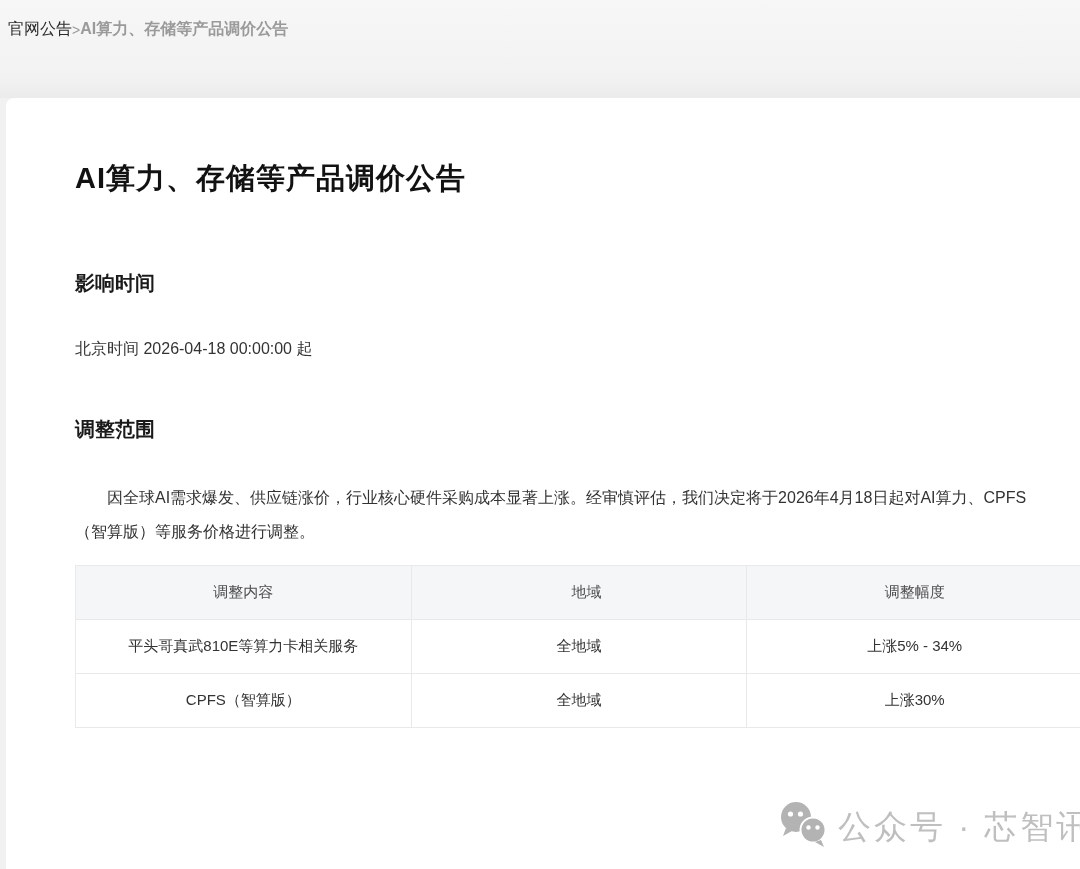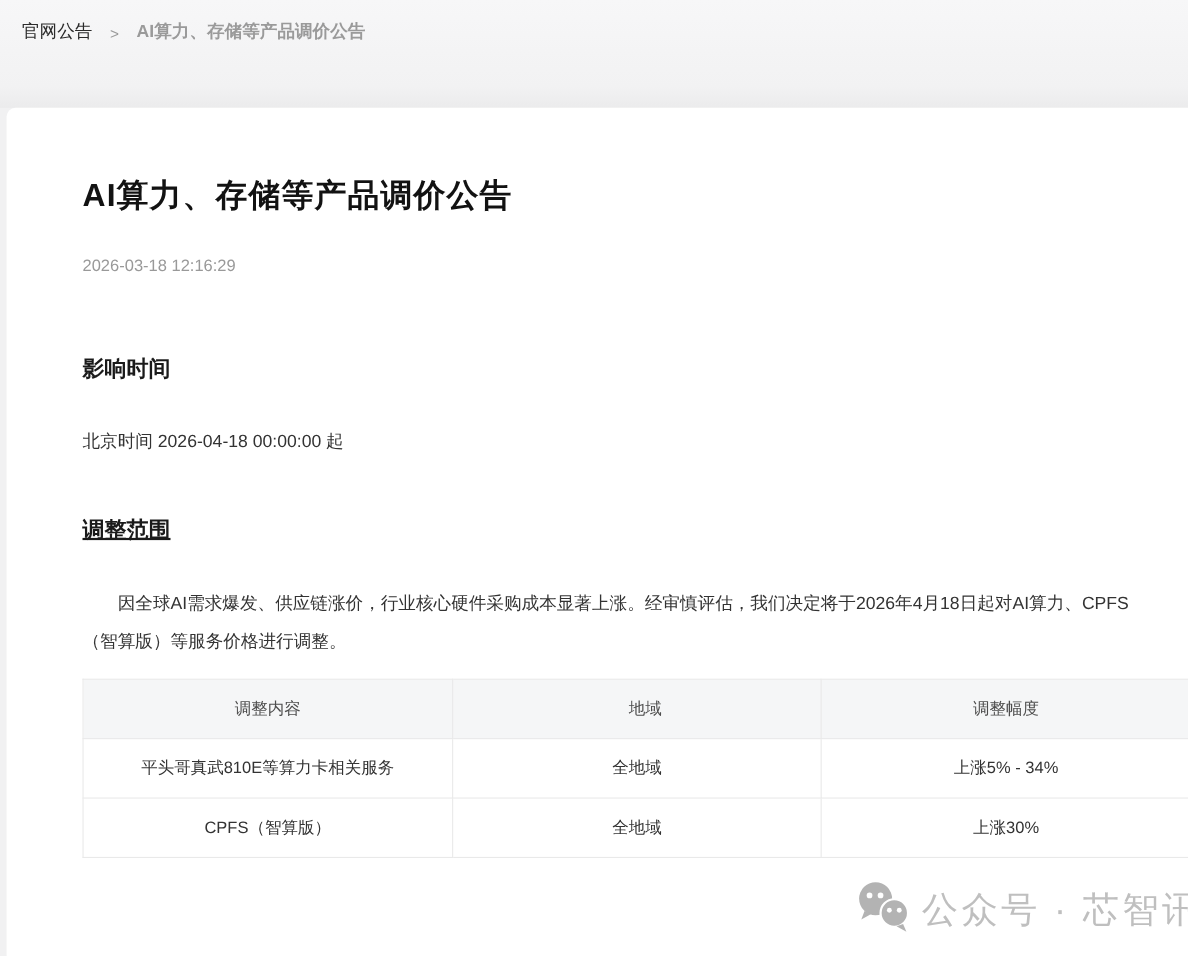--- a/index.html
+++ b/index.html
@@ -3,42 +3,42 @@
 <meta charset="utf-8">
 <style>
   * { margin:0; padding:0; box-sizing:border-box; }
   html,body { width:1080px; height:869px; overflow:hidden;
     font-family:"Liberation Sans","DejaVu Sans",sans-serif;
     background:#f1f1f2; }
 
   
   .topbar { position:absolute; left:0; top:0; width:1080px; height:98px;
     background:linear-gradient(180deg,#f7f7f8 0%,#f2f2f3 80%,#ebebec 100%); }
-  .breadcrumb { display:flex; align-items:center; gap:16px;
-    padding:19px 0 0 20px; font-size:16px; }
+  .breadcrumb { display:flex; align-items:center; 
+    padding:19px 0 0 8px; font-size:16px; }
   .crumb-root { color:#2b2b2b; cursor:pointer; }
   .crumb-sep  { color:#9a9a9a; font-size:14px; }
   .crumb-current { color:#9a9a9a; font-weight:bold; }
 
   
   .card { position:absolute; left:6px; top:98px; width:1074px; height:771px;
     background:#ffffff; border-top-left-radius:8px; }
   .content { padding:0 34px 0 69px; }
 
   .article-title { margin-top:60px; font-size:29px; line-height:40px;
     font-weight:700; color:#121212; letter-spacing:1px; }
   .article-date { margin-top:35px; font-size:15px; color:#999; }
 
   .notice-box { margin-top:37px; height:64px; background:#f5f5f6;
     display:flex; align-items:center; padding:0 28px;
     font-size:16px; color:#8c8c8c; }
 
   .section-heading { font-size:20px; font-weight:600; color:#1a1a1a; }
   .heading-impact { margin-top:72px; }
-  .heading-scope  { margin-top:56px;text-decoration:underline; }
+  .heading-scope  { margin-top:56px; }
   .body-line { margin-top:42px; font-size:16px; color:#333; }
   .body-paragraph { margin-top:38px; font-size:16px; color:#333;
     line-height:34px; text-indent:2em; }
 
   
   table.adjust-table { margin-top:16px; width:1008px; border-collapse:collapse;
     font-size:15px; table-layout:fixed; }
   .adjust-table th { width:auto; background:#f5f6f7; height:54px;
     font-weight:500; color:#4d4d4d; border:1px solid #e9e9e9;
     text-align:center; }
@@ -63,21 +63,20 @@
     <span class="crumb-sep">&gt;</span>
     <span class="crumb-current">AI算力、存储等产品调价公告</span>
   </div>
 </div>
 
 <div class="card">
   <div class="content">
 
     <h1 class="article-title">AI算力、存储等产品调价公告</h1>
 
-    <div class="article-date">2026-03-18 12:16:29</div>
 
 
     <h2 class="section-heading heading-impact">影响时间</h2>
     <div class="body-line">北京时间 2026-04-18 00:00:00 起</div>
 
     <h2 class="section-heading heading-scope">调整范围</h2>
     <p class="body-paragraph">因全球AI需求爆发、供应链涨价，行业核心硬件采购成本显著上涨。经审慎评估，我们决定将于2026年4月18日起对AI算力、CPFS（智算版）等服务价格进行调整。</p>
 
     <table class="adjust-table">
       <thead>

